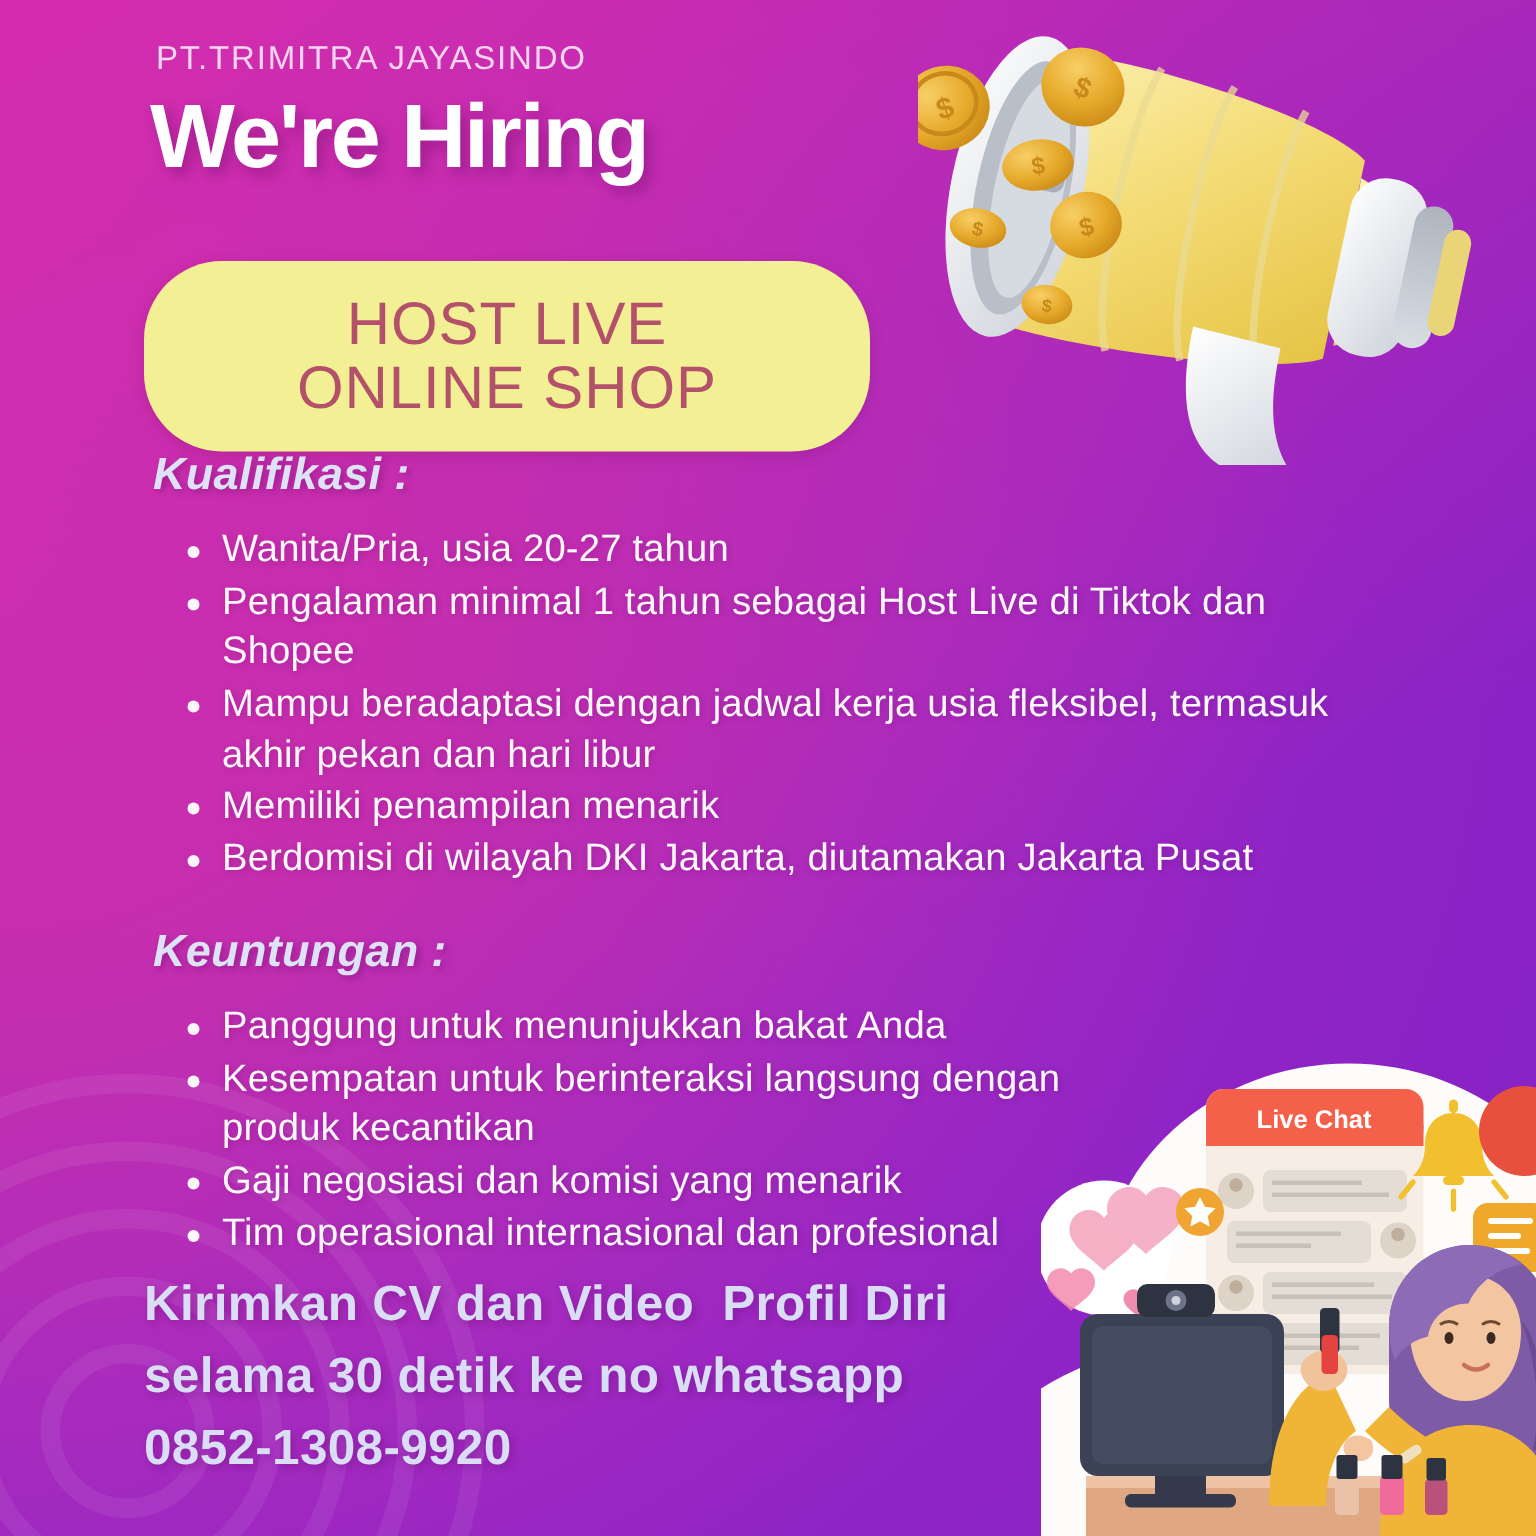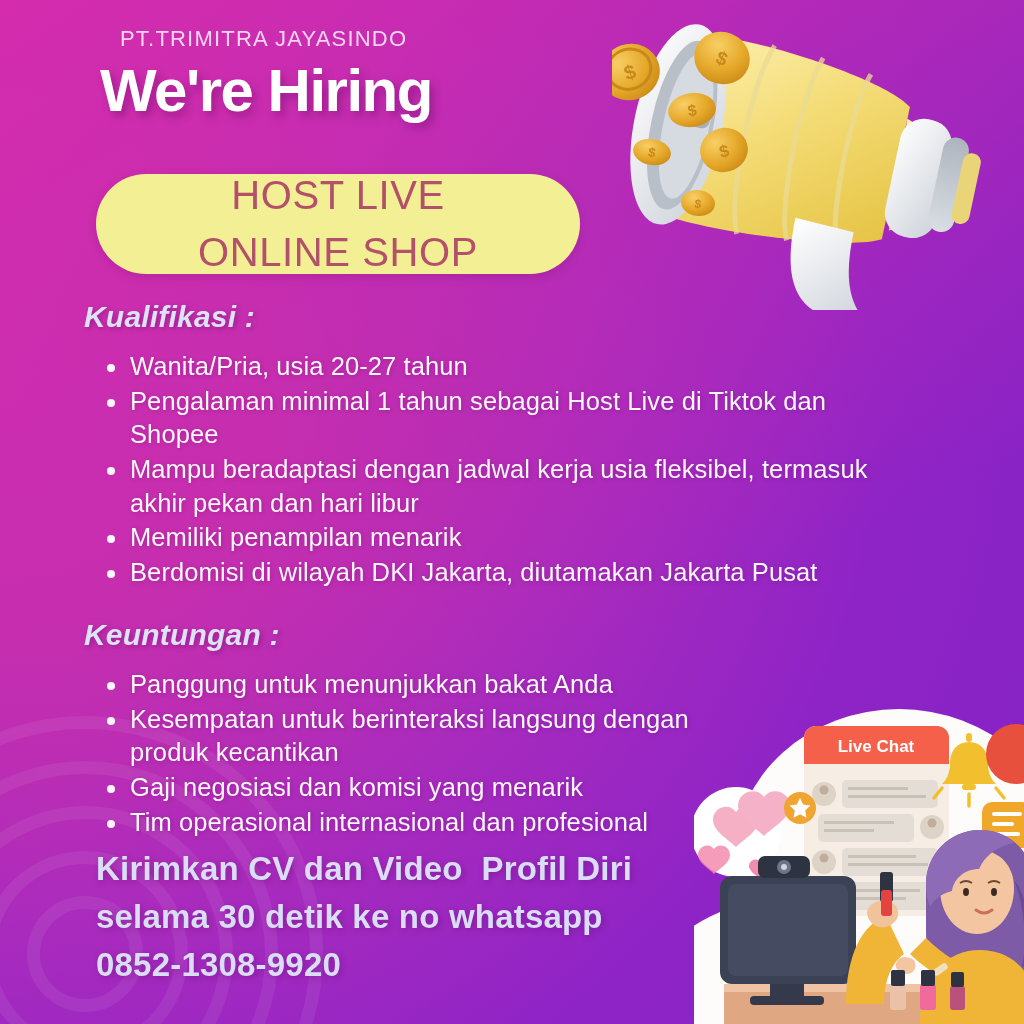--- a/index.html
+++ b/index.html
@@ -24,41 +24,40 @@
   .rings span{
     position:absolute;border-radius:50%;
     border:13px solid rgba(255,255,255,.065);
     left:50%;top:50%;transform:translate(-50%,-50%);
   }
   
   .company{
     position:absolute;left:104px;top:26px;
     font-size:22px;letter-spacing:1.2px;color:#f6d6ef;
     font-weight:400;
-    margin-left:16px;
   }
   .headline{
     position:absolute;left:100px;top:62px;
     font-size:60px;line-height:.97;font-weight:bold;color:#ffffff;
     letter-spacing:-1.5px;
     text-shadow:4px 5px 9px rgba(80,0,80,.35);
   }
   
   .pill{
     position:absolute;left:96px;top:174px;
-    width:484px;height:100px;border-radius:52px;
+    width:484px;height:127px;border-radius:52px;
     background:#f3ef94;
-    display:flex;flex-direction:column;align-items:center;justify-content:space-between;
+    display:flex;flex-direction:column;align-items:center;justify-content:center;
     box-shadow:0 3px 10px rgba(90,0,80,.18);
   }
   .pill div{
     color:#b4516a;font-size:40px;line-height:1.07;letter-spacing:.6px;font-weight:400;
   }
   
-  .section{position:absolute;left:84px;width:800px;}
+  .section{position:absolute;left:102px;width:800px;}
   .sec-qual{top:300px;}
   .sec-benefit{top:618px;}
   .sec-head{
     font-size:30px;font-weight:bold;font-style:italic;color:#dde2f7;
     letter-spacing:.2px;margin:0 0 4px 0;
     text-shadow:2px 2px 5px rgba(80,0,80,.35);
   }
   ul.blist{list-style:none;margin:16px;padding:0;}
   ul.blist li{
     position:relative;padding-left:30px;

